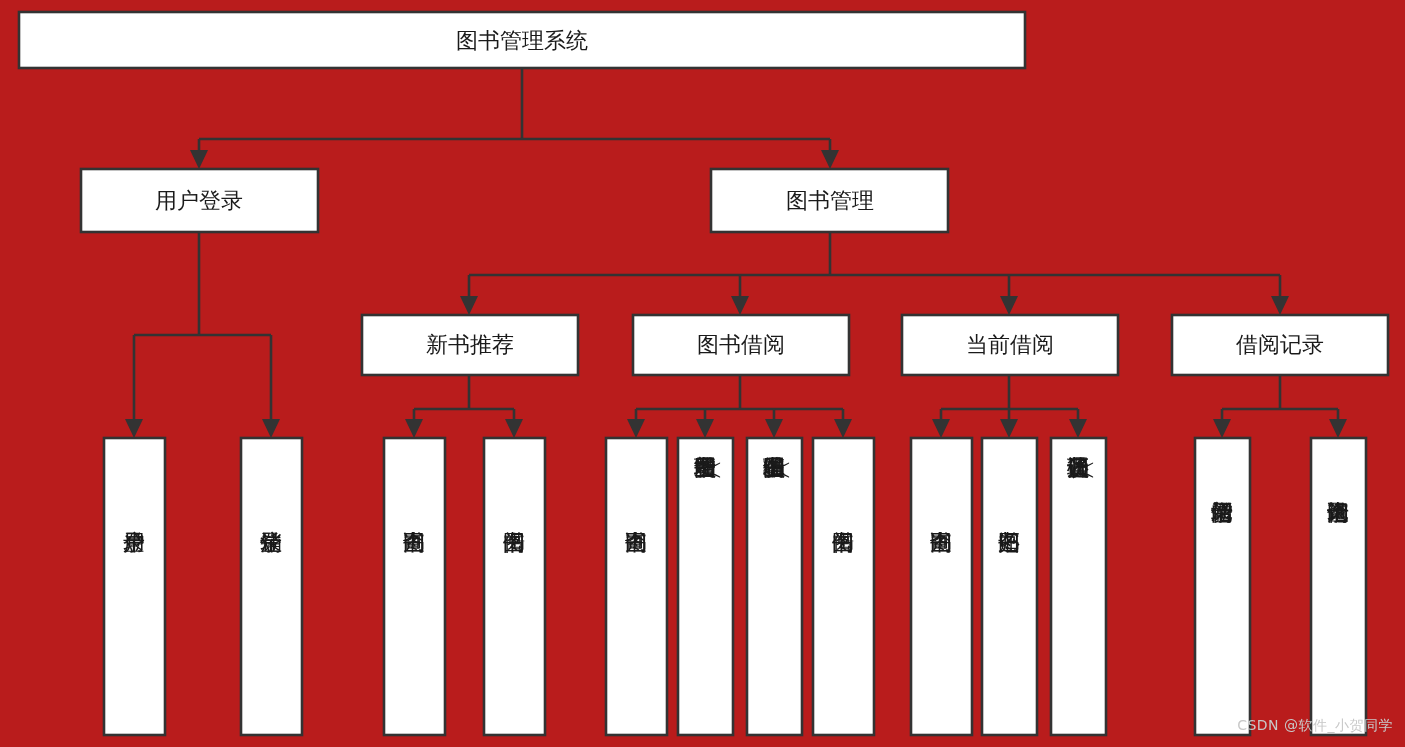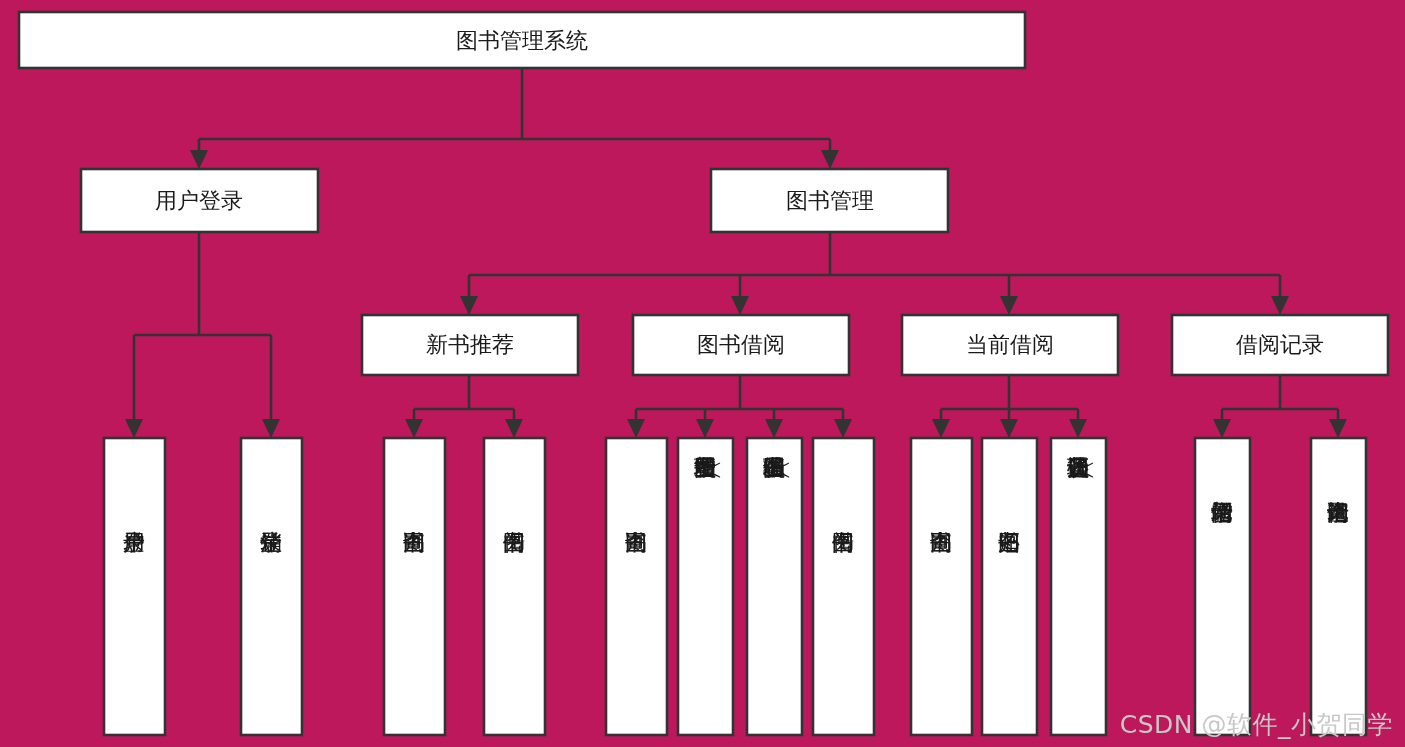--- a/index.html
+++ b/index.html
@@ -10,21 +10,21 @@
   body {
     width: 1405px;
     height: 747px;
     overflow: hidden;
     font-family: "DejaVu Sans", "Liberation Sans", sans-serif;
   }
   #diagram-root {
     position: relative;
     width: 1405px;
     height: 747px;
-    background: #be185d;
+    background: #b91c1c;
   }
   svg#flow-svg {
     position: absolute;
     left: 0;
     top: 0;
     width: 1405px;
     height: 747px;
     display: block;
   }
   .node-box {
@@ -51,23 +51,23 @@
     fill: none;
     stroke-linecap: butt;
   }
   .arrow-head {
     fill: #333333;
     stroke: none;
   }
   .watermark {
     position: absolute;
     right: 12px;
-    bottom: 6px;
+    bottom: 12px;
     color: #c8c8c8;
-    font-size: 25px;
+    font-size: 14px;
     font-family: "DejaVu Sans", "Liberation Sans", sans-serif;
     letter-spacing: 0.5px;
     white-space: nowrap;
     pointer-events: none;
   }
 </style>
 </head>
 <body>
 
 <div id="diagram-root">

